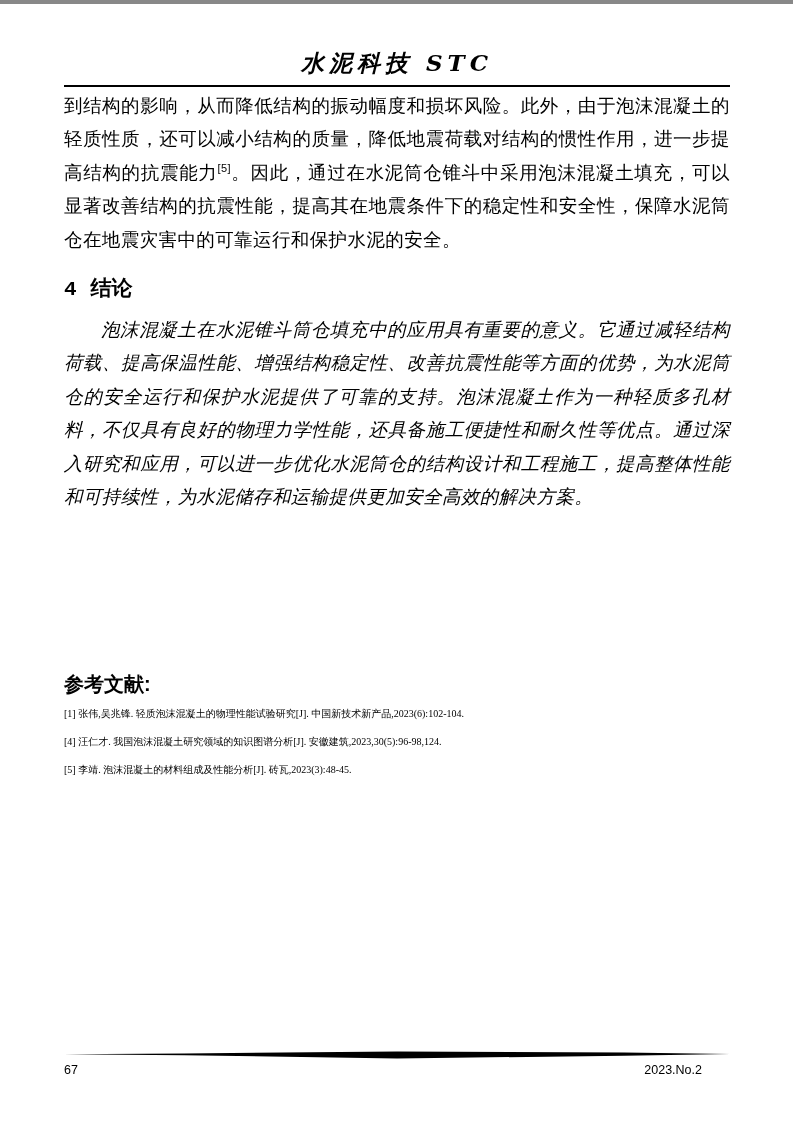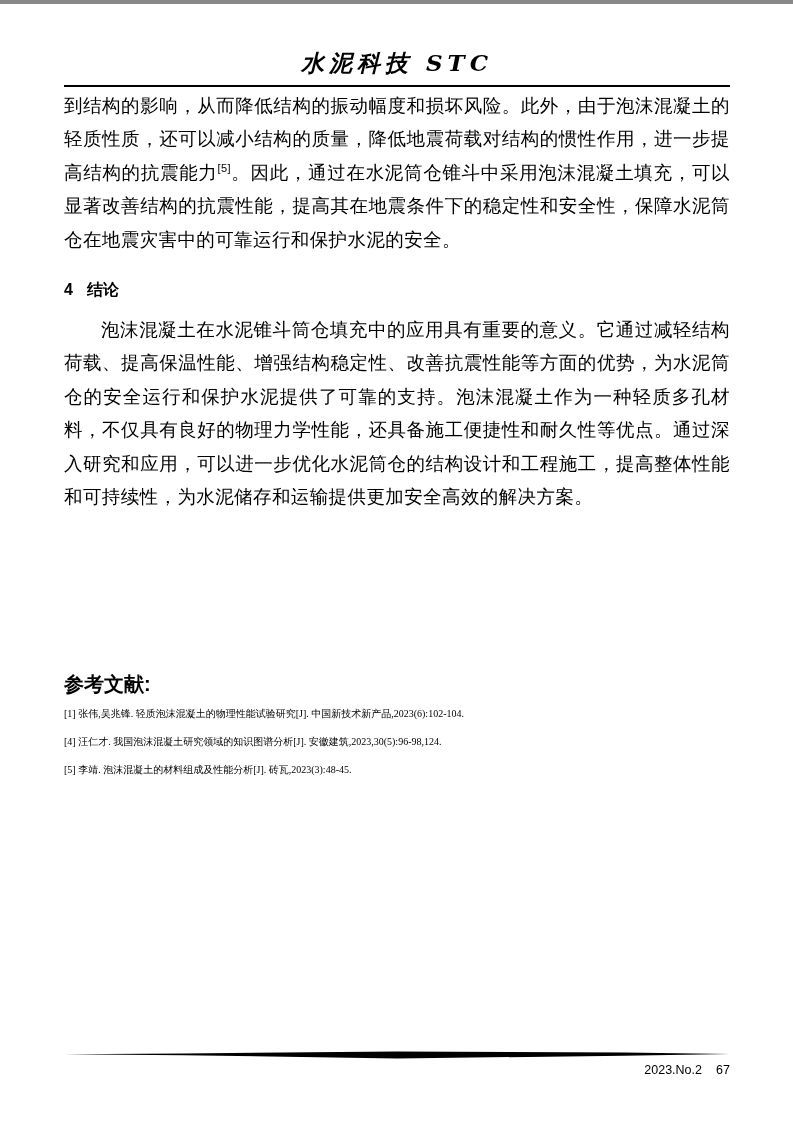--- a/index.html
+++ b/index.html
@@ -45,27 +45,27 @@
   .para-first { margin-top: 3px; }
   .para-indent { text-indent: 2em; }
   sup.cite {
     font-size: 11px;
     font-family: "Liberation Sans", sans-serif;
     vertical-align: super;
     line-height: 0;
   }
   .section-heading {
     margin-top: 18px;
-    font-family: Liberation Sans, sans-serif;
+    font-family: Liberation Mono, monospace;
     font-weight: bold;
-    font-size: 16px;
+    font-size: 21px;
     line-height: 30px;
   }
   .section-heading .num { margin-right: 14px; }
-  .conclusion { margin-top: 9px; }
+  .conclusion { margin-top: 9px; font-style: italic; }
   .references { margin-top: 158px; }
   .ref-heading {
     font-family: "Liberation Sans", "DejaVu Sans", sans-serif;
     font-weight: bold;
     font-size: 20px;
     line-height: 24px;
   }
   .ref-list { margin-top: 4px; }
   .ref-item {
     font-size: 10px;
@@ -84,21 +84,21 @@
     position: relative;
     margin-top: 2px;
     height: 18px;
     font-family: "Liberation Sans", "DejaVu Sans", sans-serif;
     font-size: 12.5px;
     line-height: 18px;
   }
   .page-number {
     position: absolute;
     left: 0; right: 0;
-    text-align: right;
+    text-align: left;
   }
   .issue-number {
     position: absolute;
     right: 28px;
   }
 </style>
 </head>
 <body>
 
 <div class="page">

